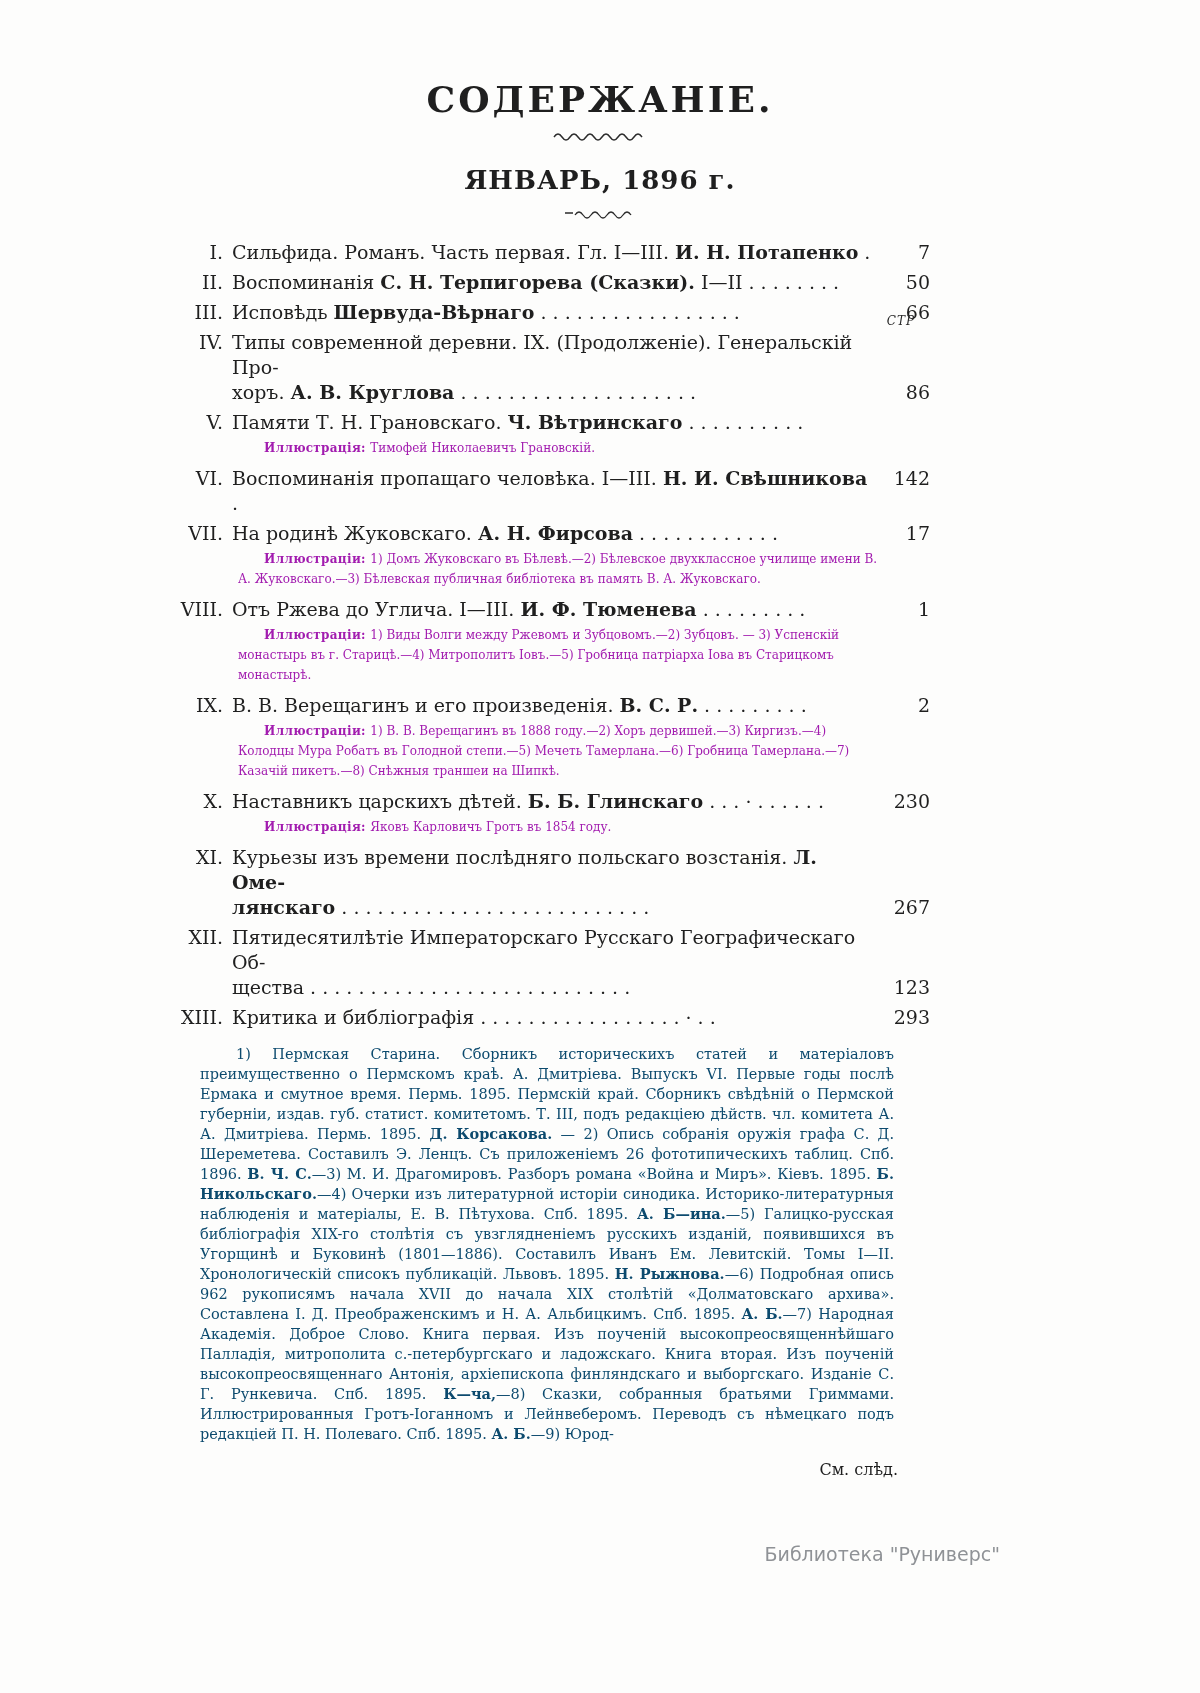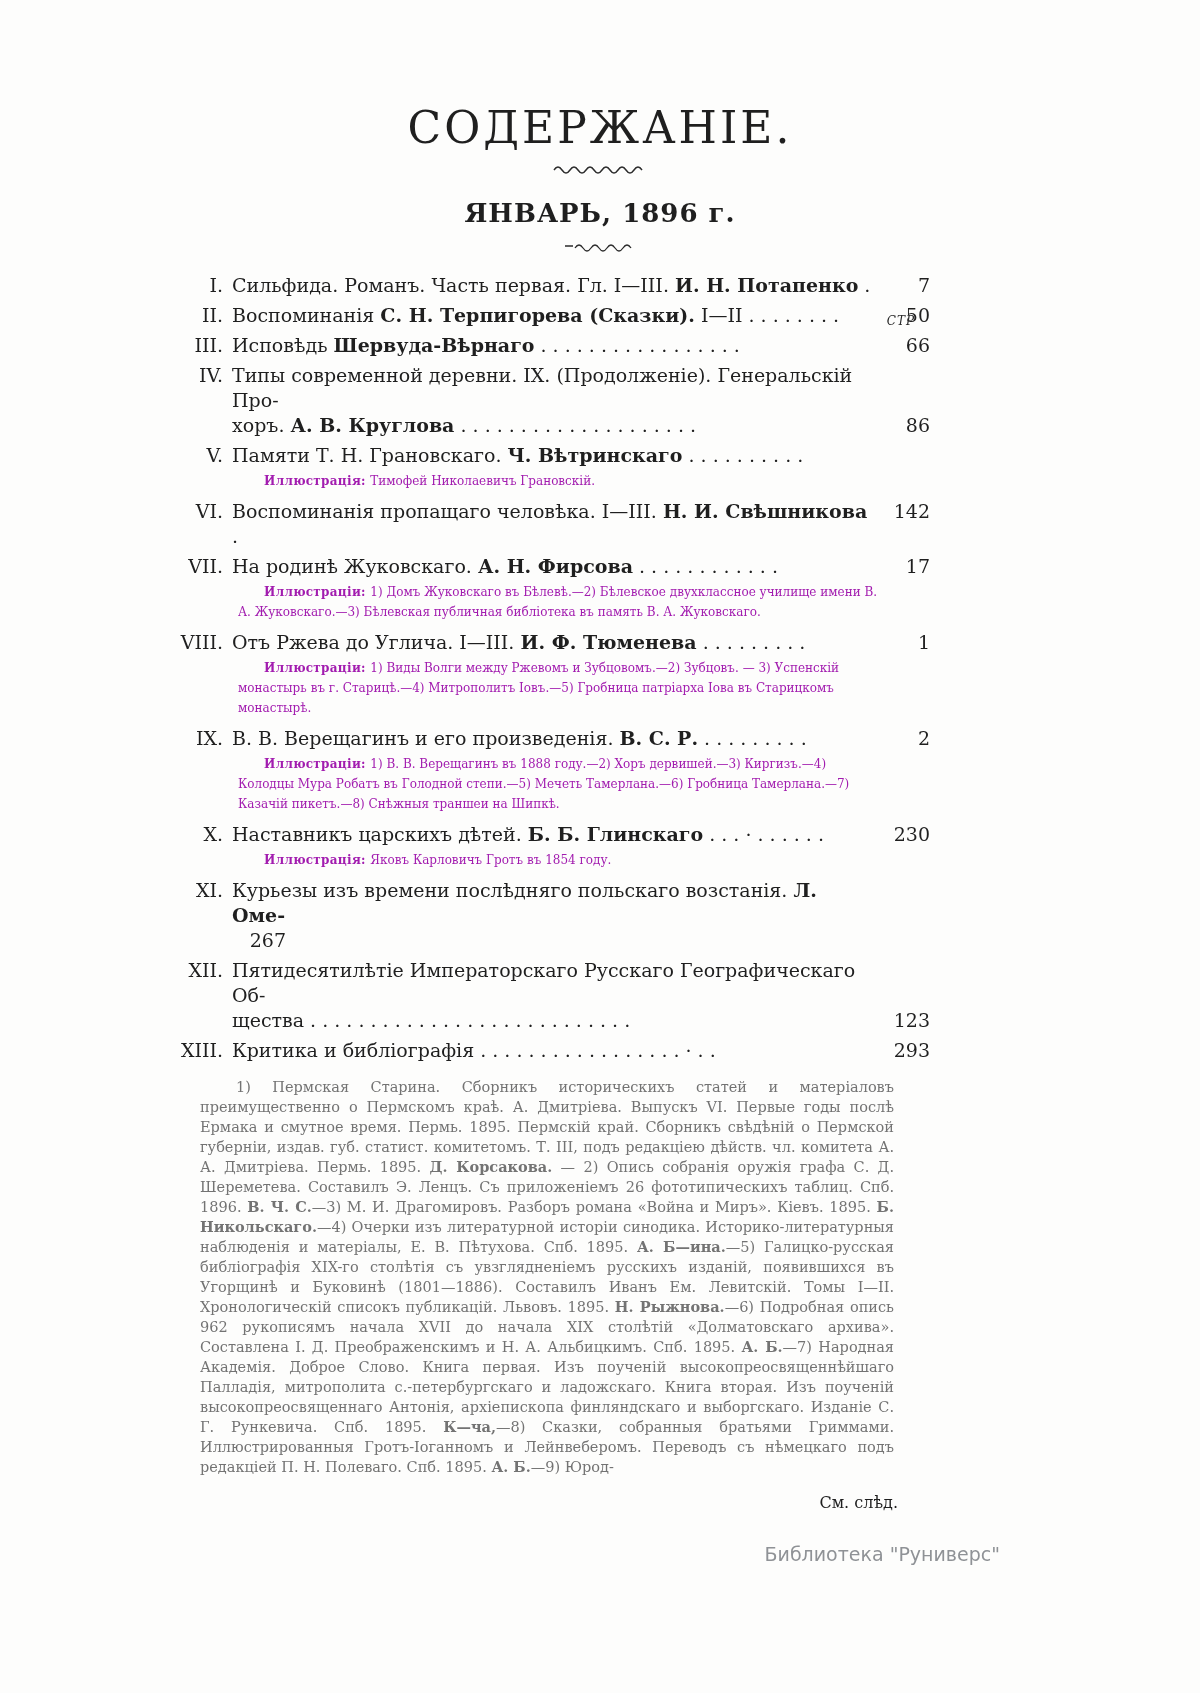--- a/index.html
+++ b/index.html
@@ -7,24 +7,24 @@
   body {
     width: 1200px; height: 1693px;
     background: #ffffff;
     font-family: "DejaVu Serif", "Liberation Serif", serif;
     color: #1f1f1f;
     position: relative;
     overflow: hidden;
   }
   .sheet { position: absolute; inset: 0; background: #fdfdfc; overflow: hidden; }
   .title {
-    margin: 102px 0 0 0;
+    margin: 78px 0 0 0;
     text-align: center;
-    font-size: 44px;
-    font-weight: normal;
+    font-size: 36px;
+    font-weight: bold;
     letter-spacing: 3px;
   }
   .squiggle-wrap { text-align: center; margin: 8px 0 4px 0; }
   .squiggle-wrap.second { margin-top: 10px; }
   .issue {
     margin: 18px 0 0 0;
     text-align: center;
     font-size: 26px;
     font-weight: bold;
     letter-spacing: 1px;
@@ -52,21 +52,21 @@
     color: #a21caf;
   }
   .note b { letter-spacing: 0.3px; }
   .biblio {
     margin: 14px 0 0 32px;
     width: 694px;
     font-size: 14.5px;
     line-height: 20px;
     text-align: justify;
     text-indent: 36px;
-    color: #737373;
+    color: #0c4a6e;
   }
   .continued { margin: 16px 32px 0 0; text-align: right; font-size: 16px; }
   .watermark {
     position: absolute;
     bottom: 128px; right: 200px;
     font-family: "DejaVu Sans", "Liberation Sans", sans-serif;
     font-size: 19px;
     color: #8f9296;
   }
   b { font-weight: bold; }
@@ -177,20 +177,21 @@
           <div class="note"><b>Иллюстрація: </b>Яковъ Карловичъ Гротъ въ 1854 году.</div>
         </div>
         <div class="entry">
           <div class="row">
             <span class="num">XI.</span>
             <span class="txt"><span>Курьезы изъ времени послѣдняго польскаго  возстанія. </span><b>Л. Оме-</b></span>
             <span class="pg"></span>
           </div>
           <div class="row">
             <span class="num"></span>
+            <span class="txt"><b>лянскаго</b><span> . . . . . . . . . . . . . . . . . . . . . . . . . .</span></span>
             <span class="pg">267</span>
           </div>
         </div>
         <div class="entry">
           <div class="row">
             <span class="num">XII.</span>
             <span class="txt"><span>Пятидесятилѣтіе Императорскаго Русскаго Географическаго Об-</span></span>
             <span class="pg"></span>
           </div>
           <div class="row">

